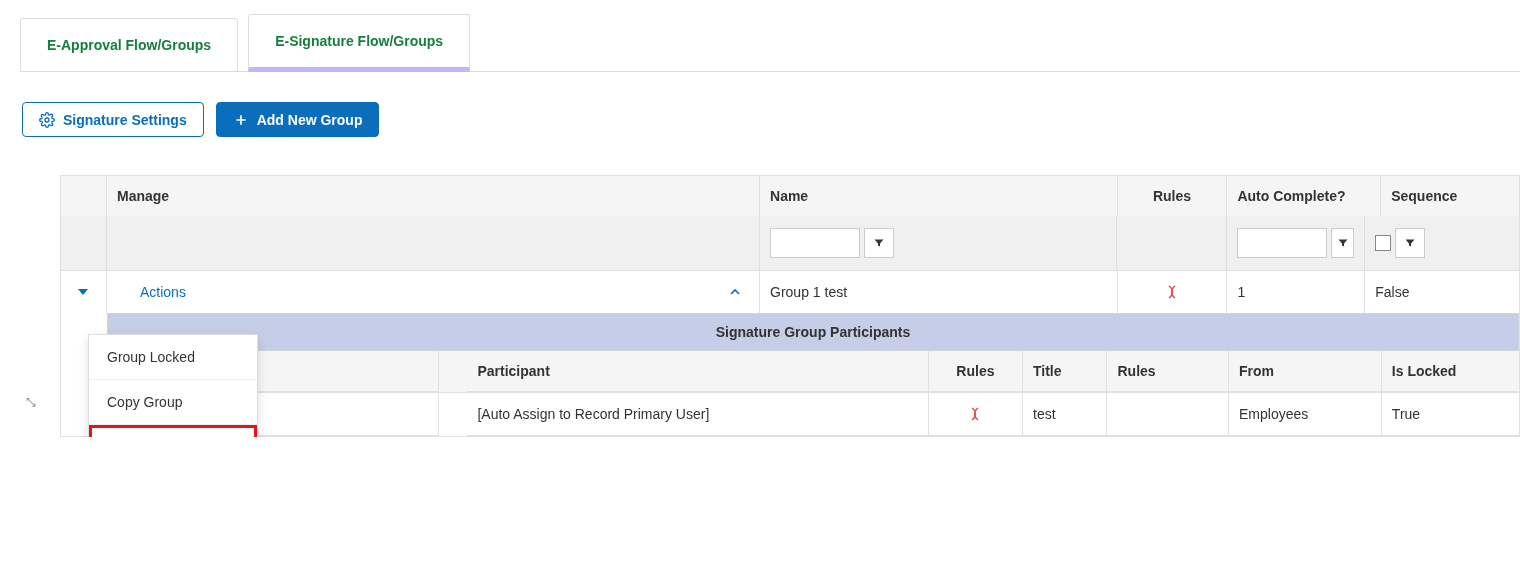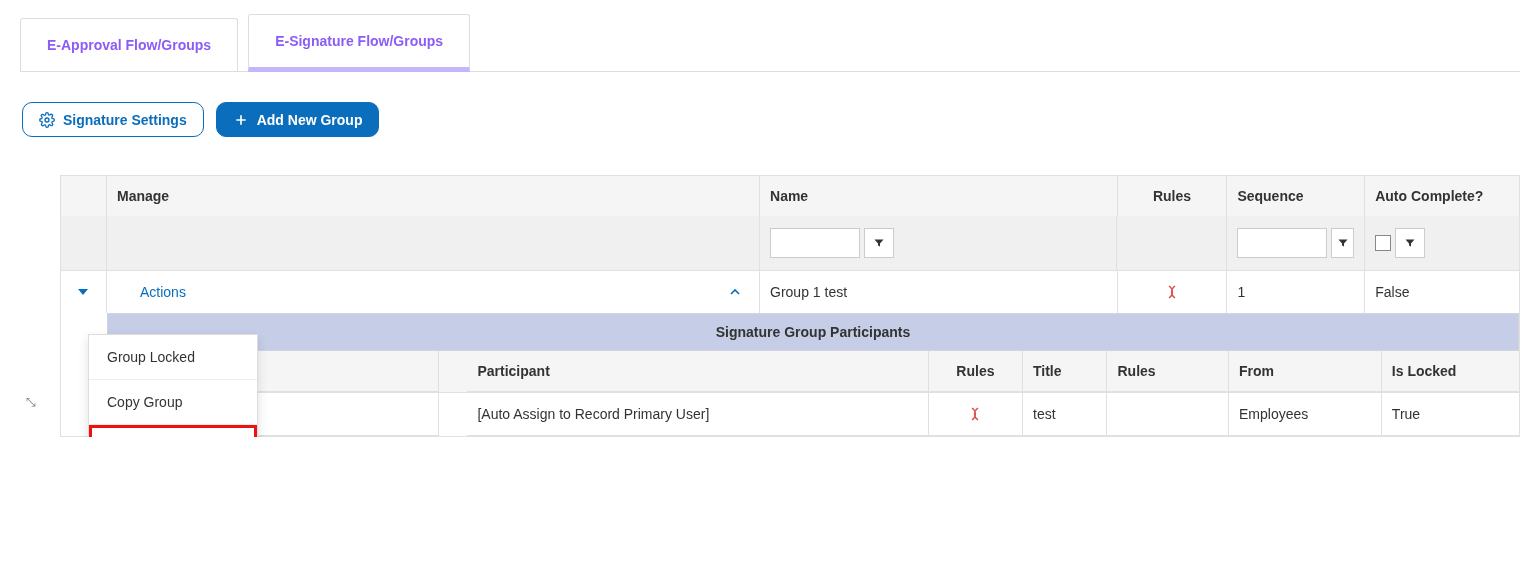--- a/index.html
+++ b/index.html
@@ -1,26 +1,26 @@
 <!DOCTYPE html>
 <html><head>
 <meta charset="utf-8">
 <style>
   * { box-sizing: border-box; }
   html,body { margin:0; padding:0; font-family: "Segoe UI", Arial, sans-serif; font-size:14px; color:#333; background:#fff; }
   .page { width:1520px; padding:10px 0 0 20px; position:relative; }
 
   
   .tabs { display:flex; border-bottom:1px solid #ddd; height:62px; align-items:flex-end; }
-  .tab { border:1px solid #ddd; border-bottom:none; padding:18px 26px; color:#8b5cf6; font-weight:600; cursor:pointer; background:#fff; margin-right:10px; border-radius:3px 3px 0 0; }
+  .tab { border:1px solid #ddd; border-bottom:none; padding:18px 26px; color:#15803d; font-weight:600; cursor:pointer; background:#fff; margin-right:10px; border-radius:3px 3px 0 0; }
   .tab.active { border-bottom:5px solid #c4b5fd; position:relative; top:1px; }
 
   
   .toolbar { margin:30px 0 0 0; display:flex; gap:12px; padding-left:2px; }
-  .btn { display:inline-flex; align-items:center; gap:8px; font-weight:700; border-radius:10px; cursor:pointer; height:35px; padding:4px 16px; }
+  .btn { display:inline-flex; align-items:center; gap:8px; font-weight:700; border-radius:4px; cursor:pointer; height:35px; padding:4px 16px; }
   .btn-outline { border:1px solid #0a6ebd; color:#0a6ebd; background:#fff; }
   .btn-primary { border:1px solid #0a6ebd; background:#0a6ebd; color:#fff;text-align:center; }
   .btn .icon { display:inline-flex; }
 
   
   .grid-wrap { margin:38px 0 0 40px; border:1px solid #e0e0e0; width:1460px; }
   .grid-head-row, .grid-filter-row, .grid-body-row { display:flex; }
   .grid-head-row { background:#f5f5f5; font-weight:700; }
   .grid-filter-row { background:#f0f0f0; }
   .grid-body-row { background:#fff; border-top:1px solid #e0e0e0; }
@@ -96,22 +96,22 @@
     </div>
   </div>
 
   <div class="grid-wrap">
 
     <div class="grid-head-row">
       <div class="cell col-toggle"></div>
       <div class="cell col-manage">Manage</div>
       <div class="cell col-name">Name</div>
       <div class="cell col-rules">Rules</div>
+      <div class="cell col-auto">Auto Complete?</div>
       <div class="cell col-seq">Sequence</div>
-      <div class="cell col-auto">Auto Complete?</div>
     </div>
 
     <div class="grid-filter-row">
       <div class="cell col-toggle"></div>
       <div class="cell col-manage"></div>
       <div class="cell col-name">
         <input class="filter-input" style="">
         <span class="filter-btn">
           <span>
             <svg width="12" height="12" viewBox="0 0 24 24" fill="#333">

